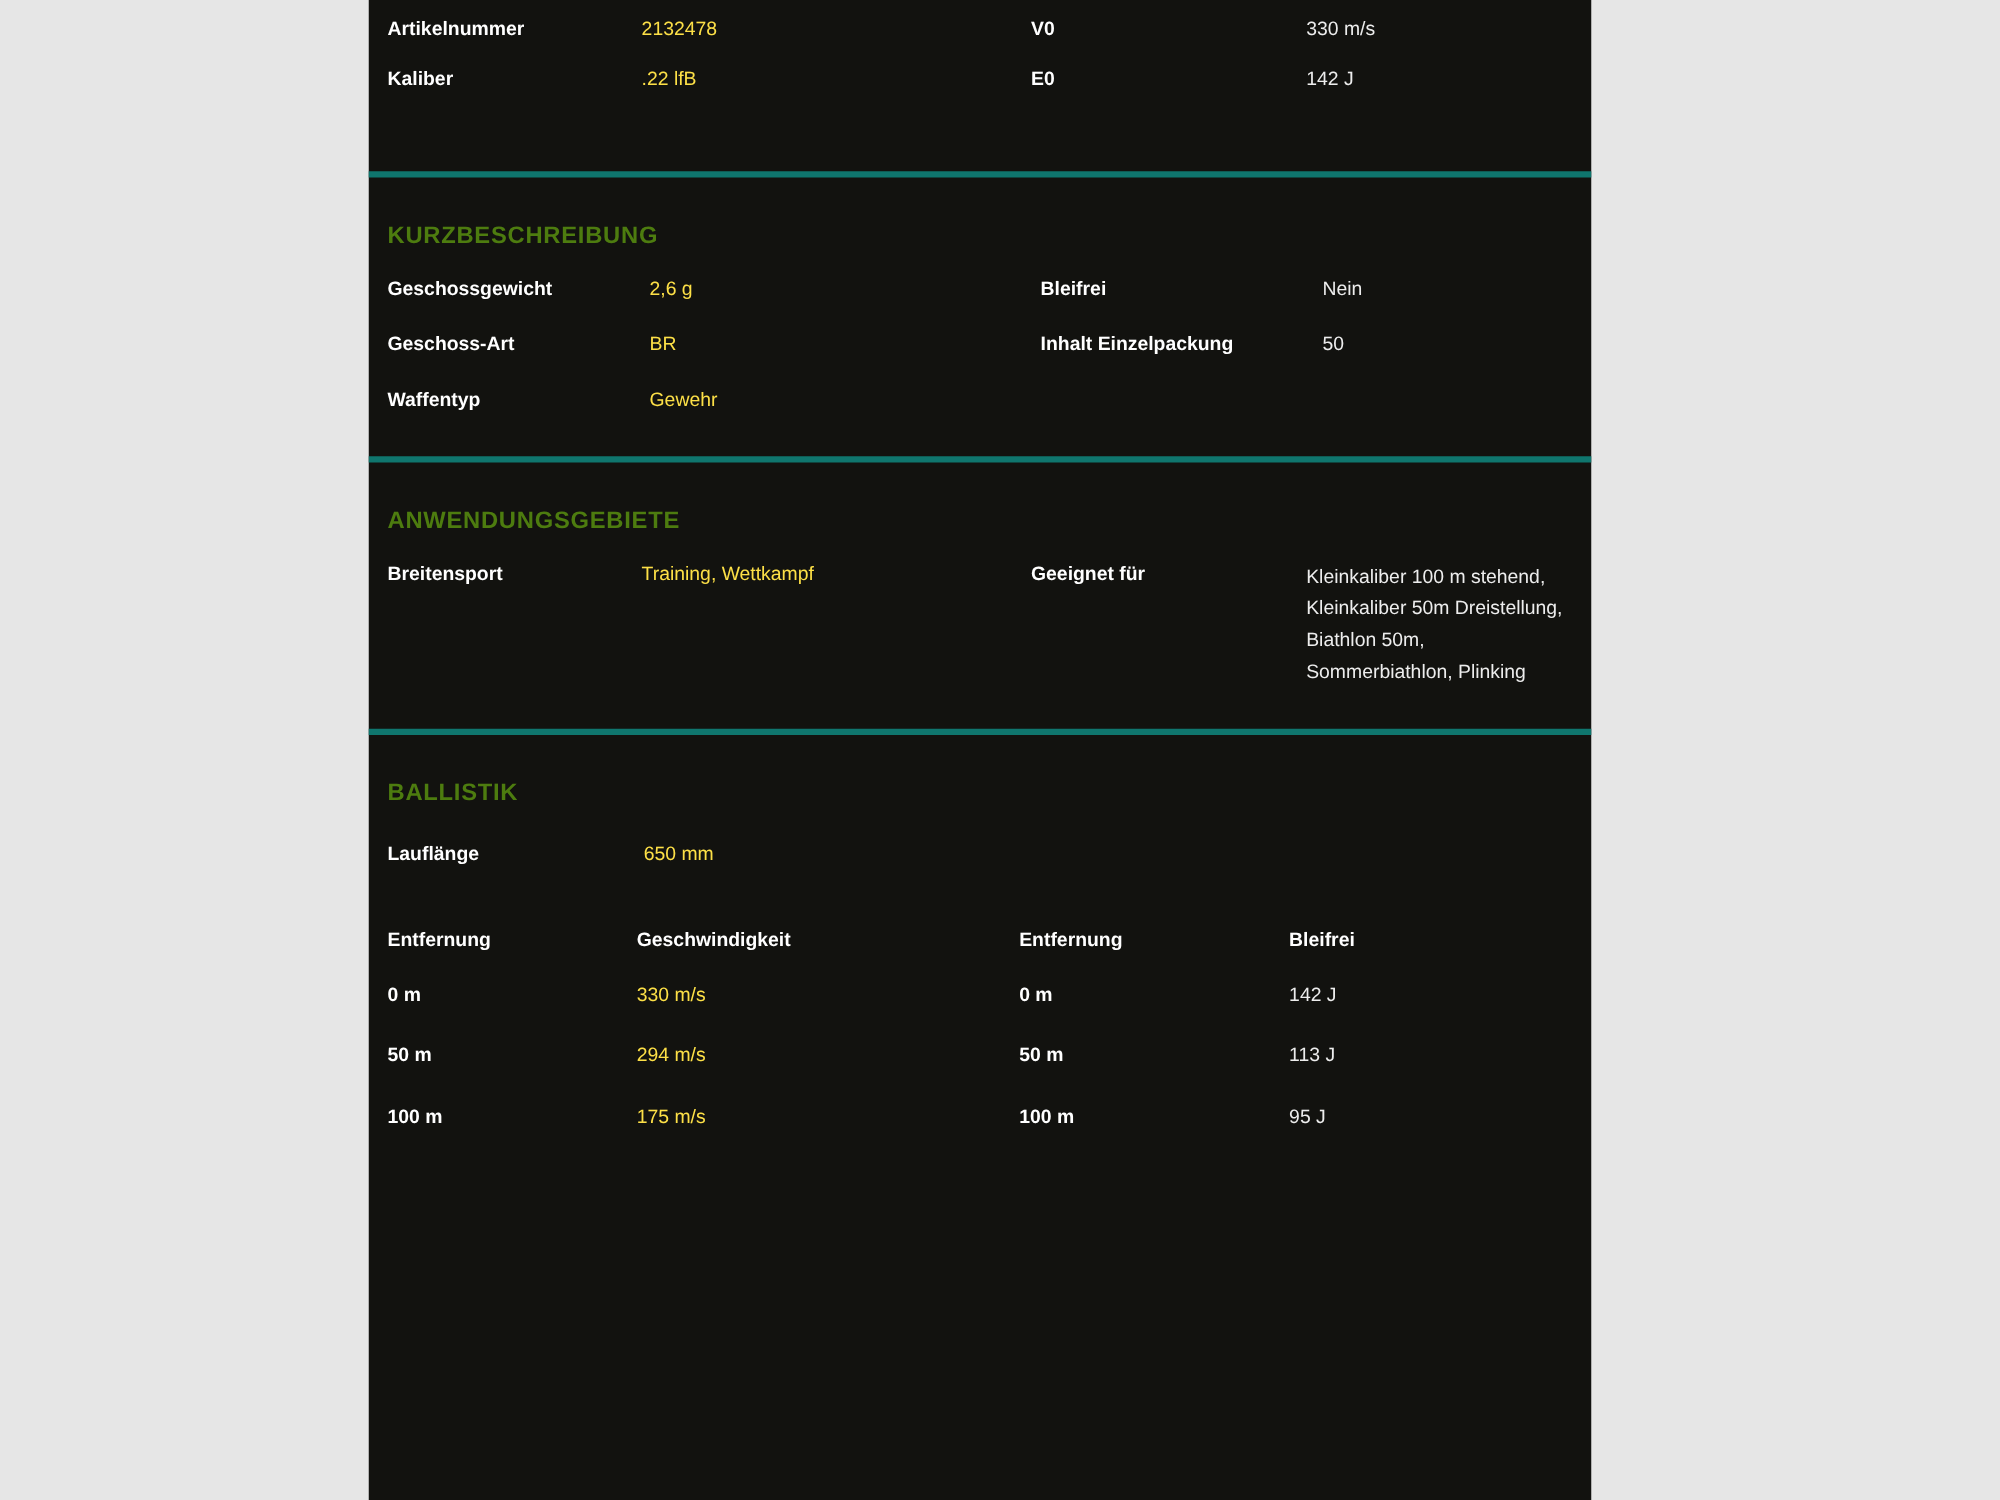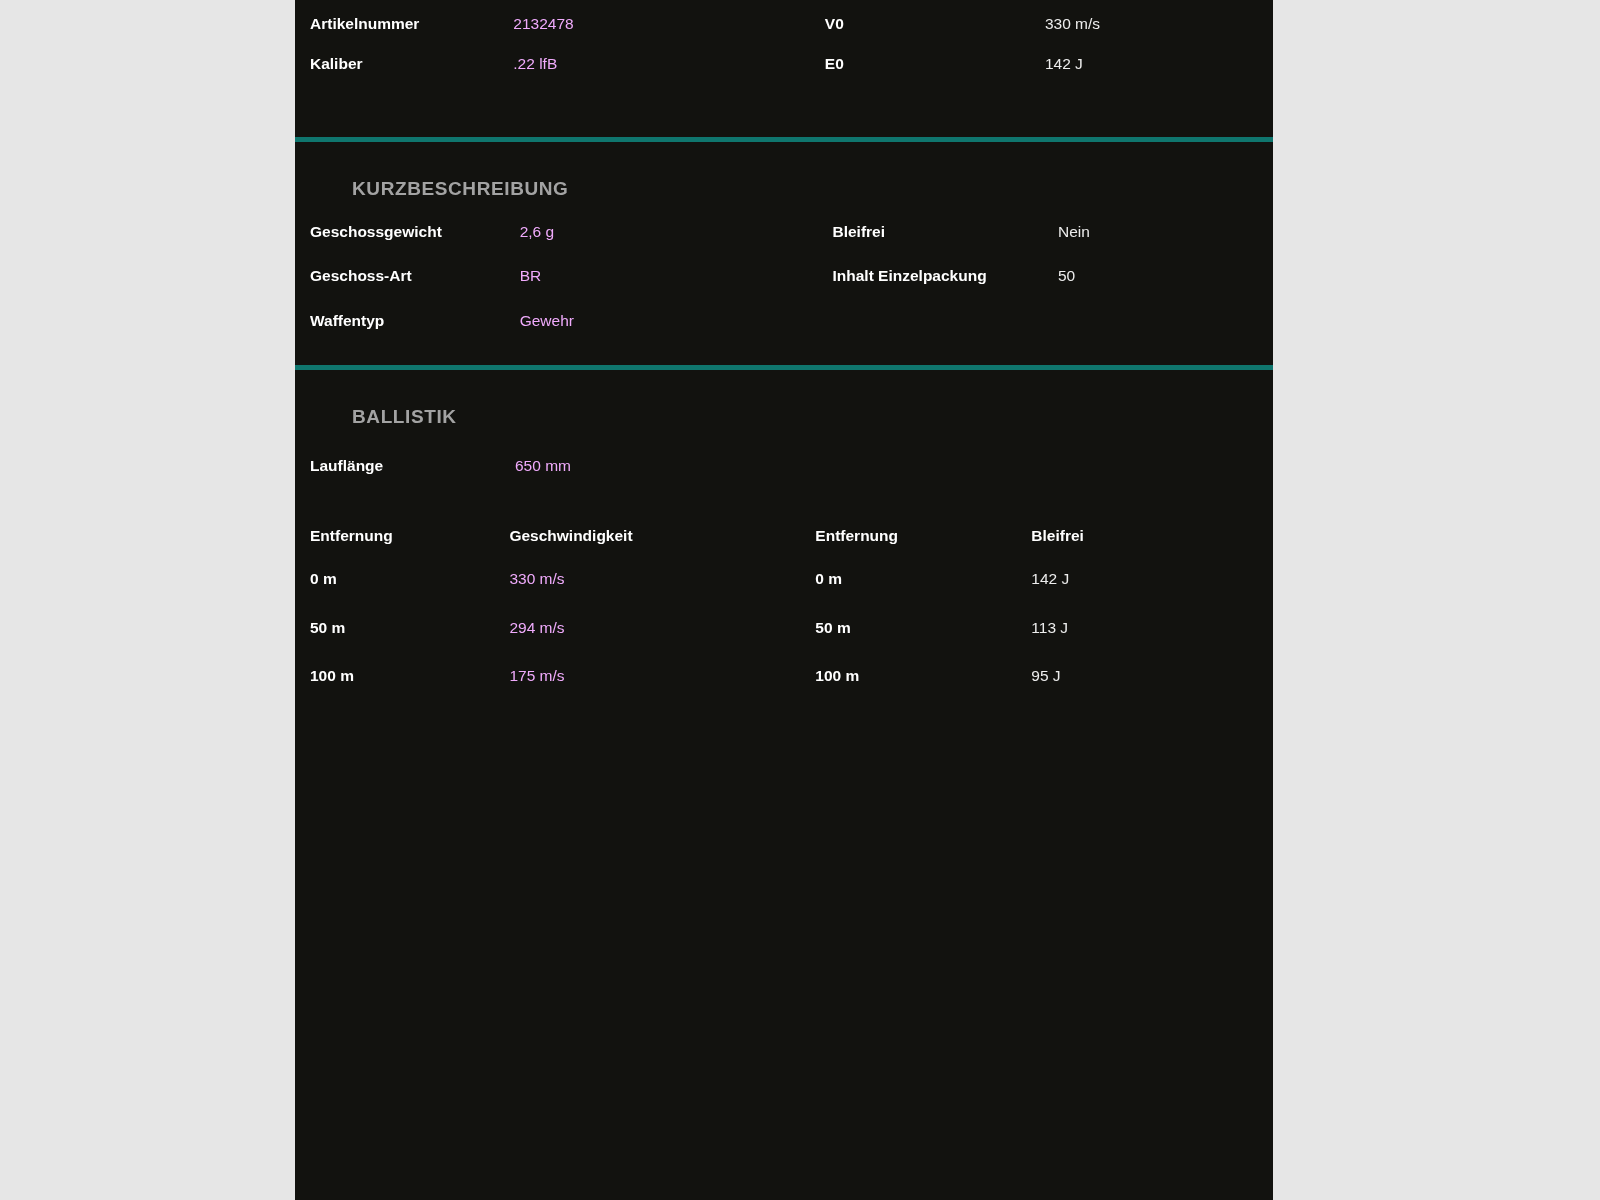--- a/index.html
+++ b/index.html
@@ -29,24 +29,23 @@
   .section {
     border-bottom: 5px solid #0f766e;
     padding: 0 0 0 0;
   }
   .section:last-child { border-bottom: none; }
 
   .section-title {
     font-size: 19px;
     font-weight: bold;
     letter-spacing: 0.6px;
-    color: #a3a3a3;
+    color: #4d7c0f;
     padding: 36px 0 10px 15px;
     text-transform: uppercase;
-    margin-left: 42px;
   }
   .rows {
     padding: 0 0 22px 0;
   }
   .row {
     display: flex;
     align-items: flex-start;
     padding: 9px 0 9px 0;
   }
   .cell-label {
@@ -55,21 +54,21 @@
     box-sizing: border-box;
     font-size: 15.5px;
     font-weight: bold;
     color: #ffffff;
     line-height: 1.45;
   }
   .cell-value {
     width: 294px;
     font-size: 15.5px;
     font-weight: normal;
-    color: #f0abfc;
+    color: #fde047;
     line-height: 1.45;
   }
   .cell-label2 {
     width: 222px;
     font-size: 15.5px;
     font-weight: bold;
     color: #ffffff;
     line-height: 1.45;
     margin-left: 20px;
   }
@@ -151,20 +150,34 @@
         </div>
         <div class="row">
           <div class="cell-label">Waffentyp</div>
           <div class="cell-value">Gewehr</div>
           <div class="cell-label2"></div>
           <div class="cell-value2"></div>
         </div>
       </div>
     </div>
 
+    <div class="section">
+      <div class="section-title">ANWENDUNGSGEBIETE</div>
+      <div class="rows anwend-rows">
+        <div class="row">
+          <div class="cell-label">Breitensport</div>
+          <div class="cell-value">Training, Wettkampf</div>
+          <div class="cell-label2">Geeignet für</div>
+          <div class="cell-value2 multi-line">Kleinkaliber 100 m stehend,
+Kleinkaliber 50m Dreistellung,
+Biathlon 50m,
+Sommerbiathlon, Plinking</div>
+        </div>
+      </div>
+    </div>
 
     <div class="section">
       <div class="section-title">BALLISTIK</div>
       <div class="rows ballistik-single">
         <div class="row">
           <div class="cell-label">Lauflänge</div>
           <div class="cell-value">650 mm</div>
         </div>
       </div>
       <div class="ballistik-table">

